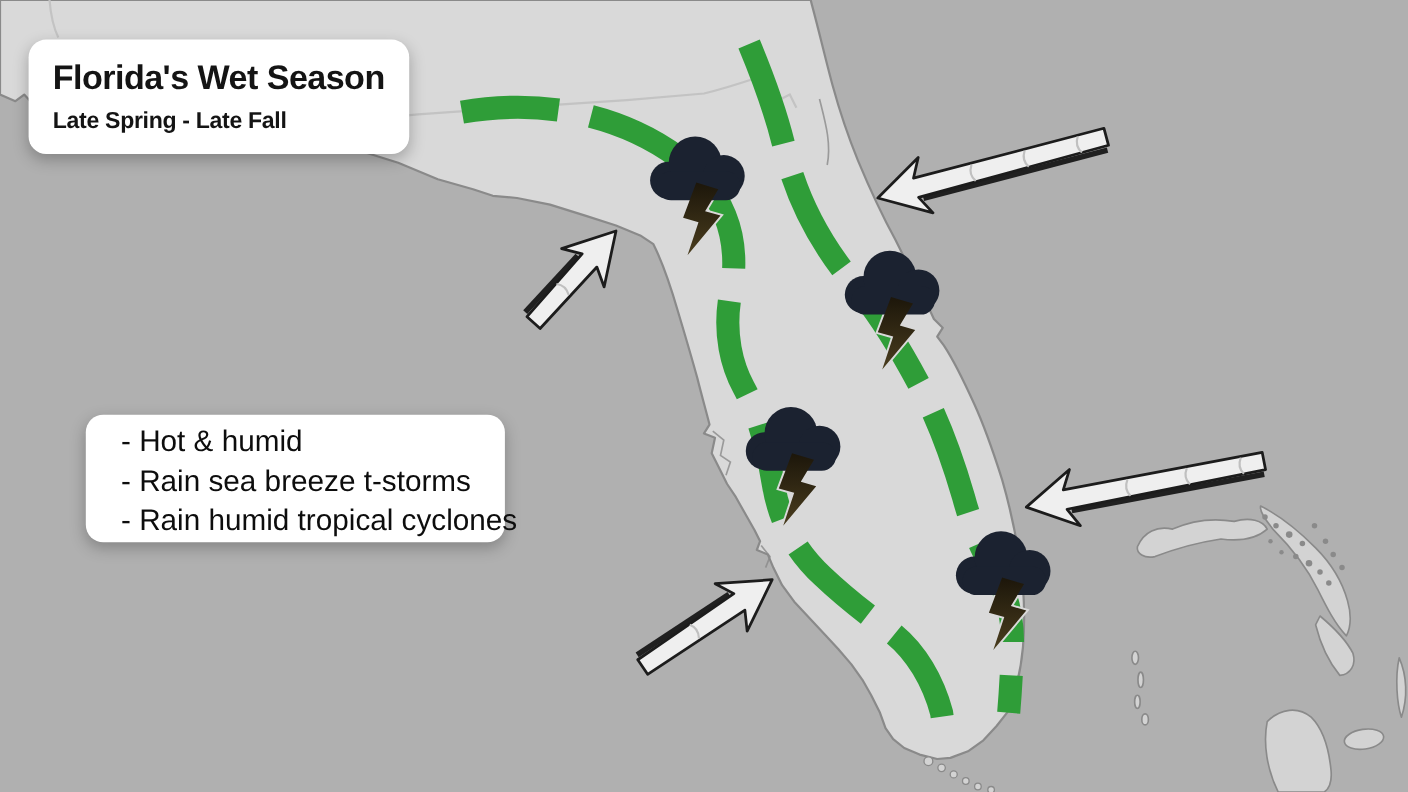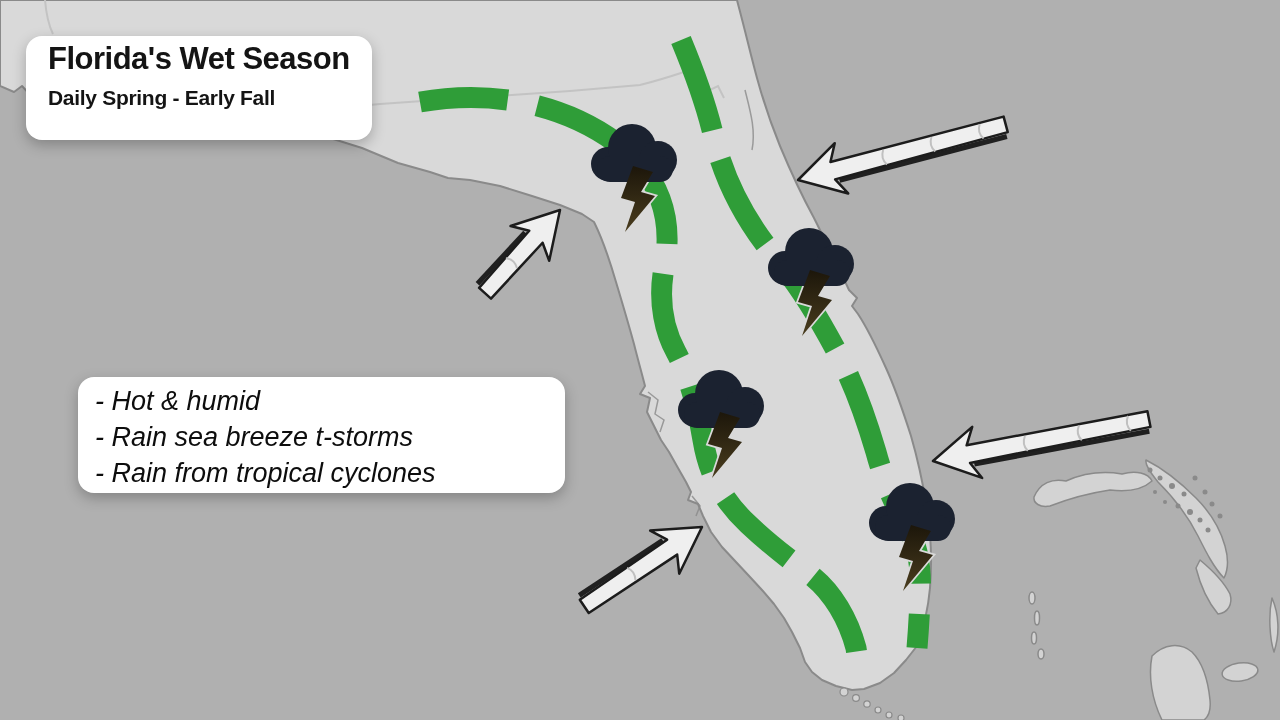--- a/index.html
+++ b/index.html
@@ -8,23 +8,23 @@
     font-family:"Liberation Sans", sans-serif;
     background:#b0b0b0;
   }
   .stage svg { position:absolute; left:0; top:0; }
   .card {
     position:absolute; background:#ffffff; border-radius:16px;
     box-shadow:0 5px 14px rgba(0,0,0,0.25);
     color:#141414;
   }
   .title-card { left:26px; top:36px; width:346px; height:104px; padding:0 22px; box-sizing:border-box; }
-  .title-card .title    { font-size:31px; font-weight:700; margin-top:5px; letter-spacing:-0.5px; }
+  .title-card .title    { font-size:31px; font-weight:700; margin-top:17px; letter-spacing:-0.5px; }
   .title-card .subtitle { font-size:21px; font-weight:700; margin-top:9px;  letter-spacing:-0.3px; }
-  .info-card { left:78px; top:377px; width:487px; height:116px; padding:6px 17px; box-sizing:border-box;font-style:italic; }
+  .info-card { left:78px; top:377px; width:381px; height:116px; padding:6px 32px; box-sizing:border-box; }
   .info-card .bullet { font-size:27px; font-weight:400; line-height:36px; color:#0d0d0d; white-space:nowrap; }
 </style>
 </head>
 <body>
 
 <div class="stage">
 
   <svg width="1280" height="720" viewBox="0 0 1280 720">
     <defs>
       <linearGradient id="boltGrad" x1="0" y1="0" x2="0" y2="1">
@@ -182,22 +182,22 @@
     </g>
 
     <use href="#storm-icon" transform="translate(635,158)"></use>
     <use href="#storm-icon" transform="translate(812,262)"></use>
     <use href="#storm-icon" transform="translate(722,404)"></use>
     <use href="#storm-icon" transform="translate(913,517)"></use>
   </svg>
 
   <div class="card title-card">
     <div class="title">Florida's Wet Season</div>
-    <div class="subtitle">Daily Spring - Early Fall</div>
+    <div class="subtitle">Late Spring - Late Fall</div>
   </div>
 
   <div class="card info-card">
     <div class="bullet">- Hot &amp; humid</div>
     <div class="bullet">- Rain sea breeze t-storms</div>
-    <div class="bullet">- Rain from tropical cyclones</div>
+    <div class="bullet">- Rain humid tropical cyclones</div>
   </div>
 
 </div>
 
 </body></html>

